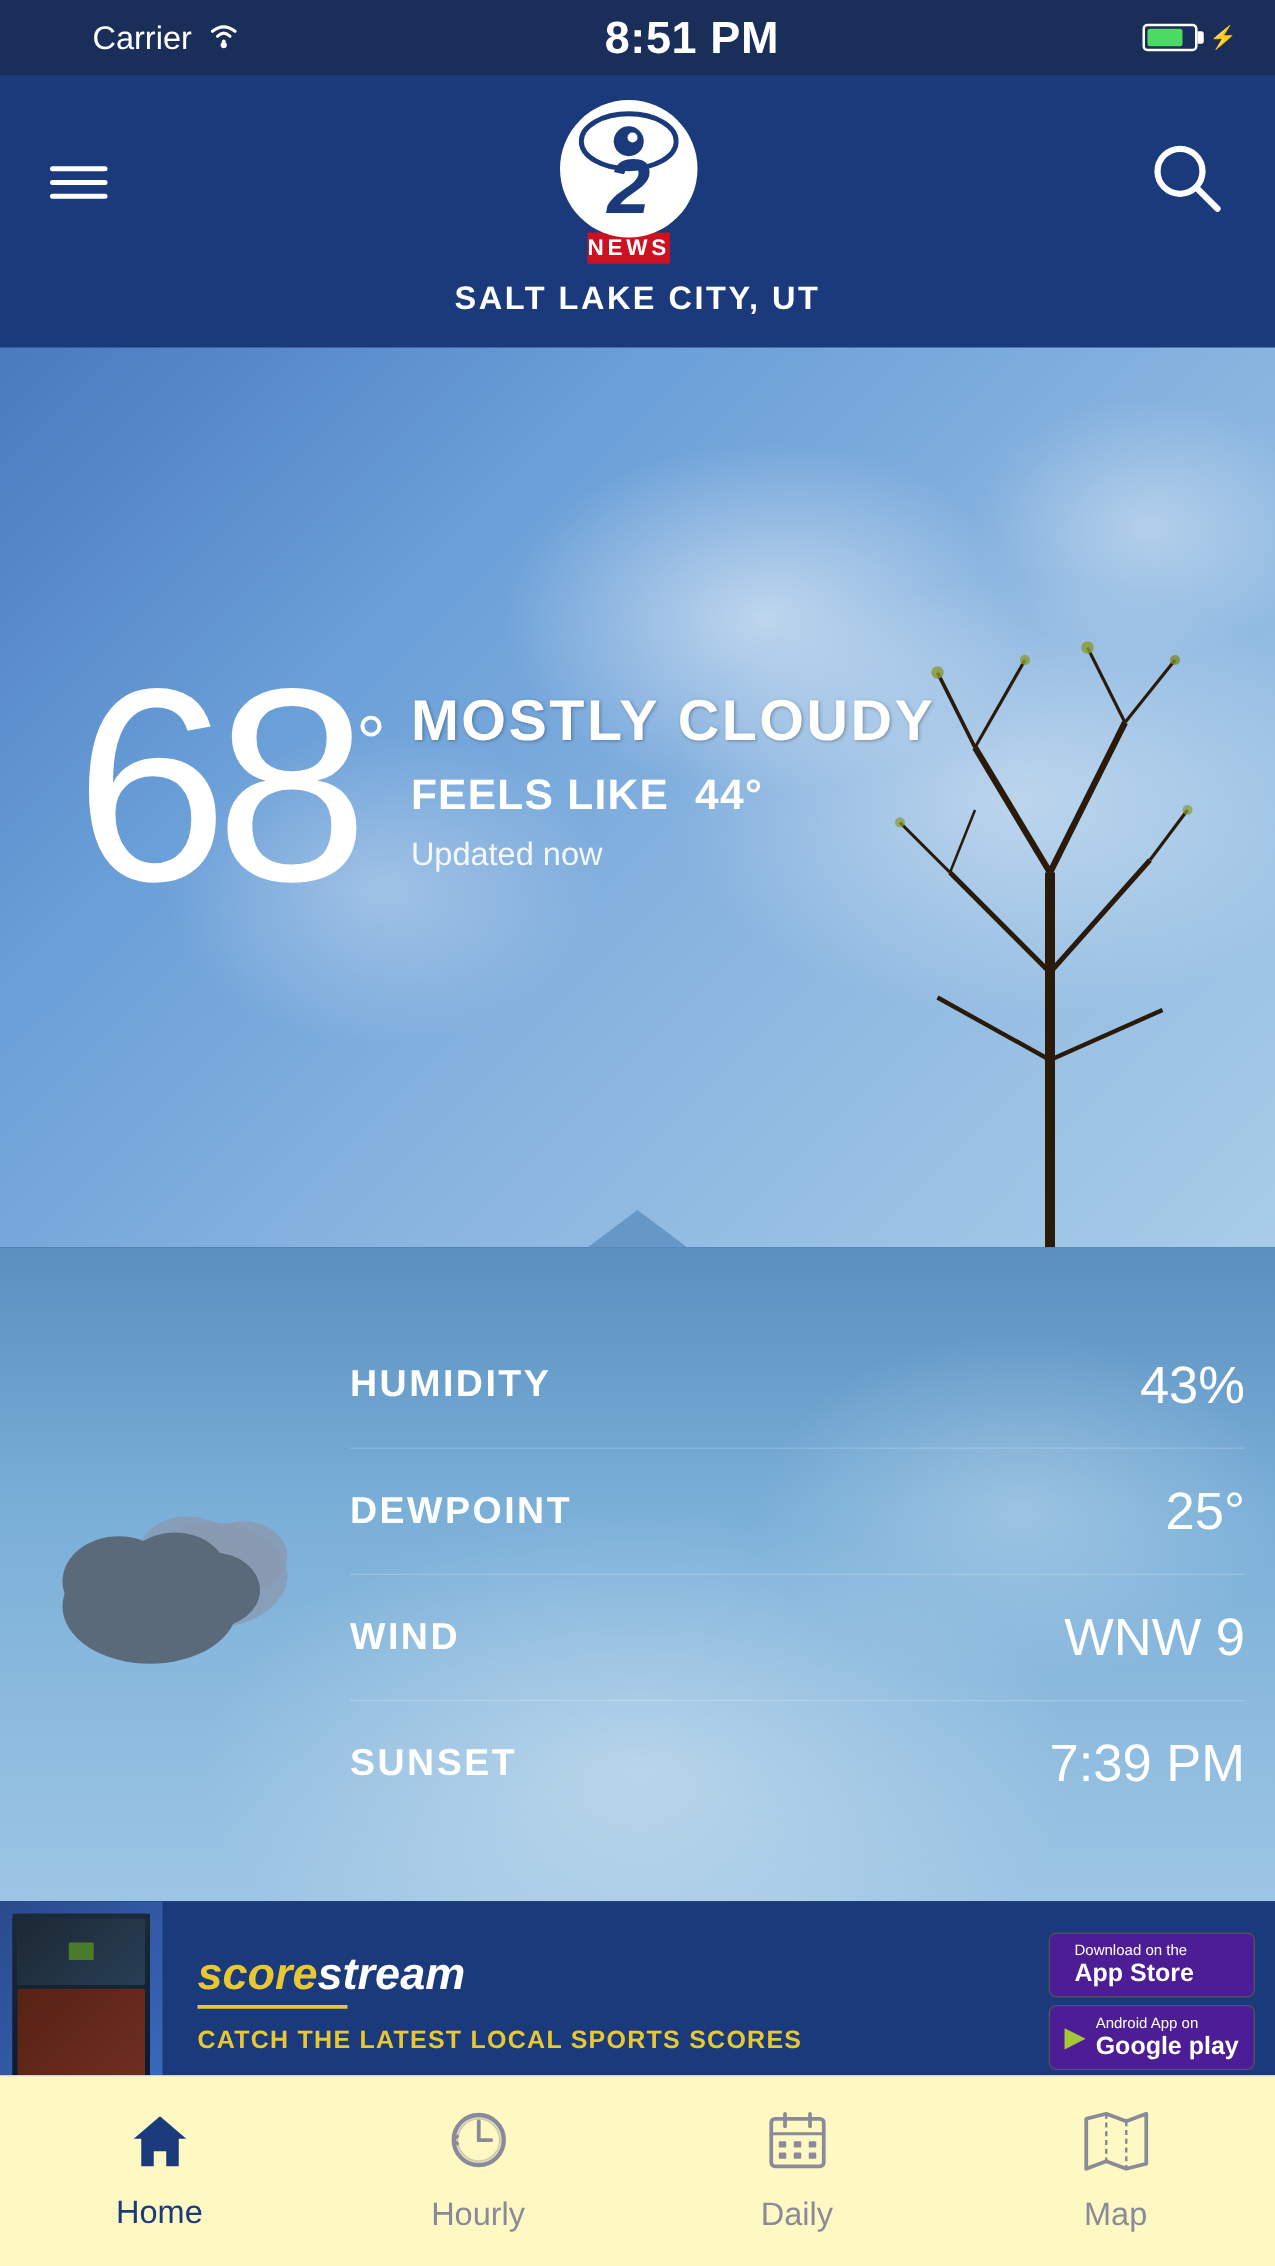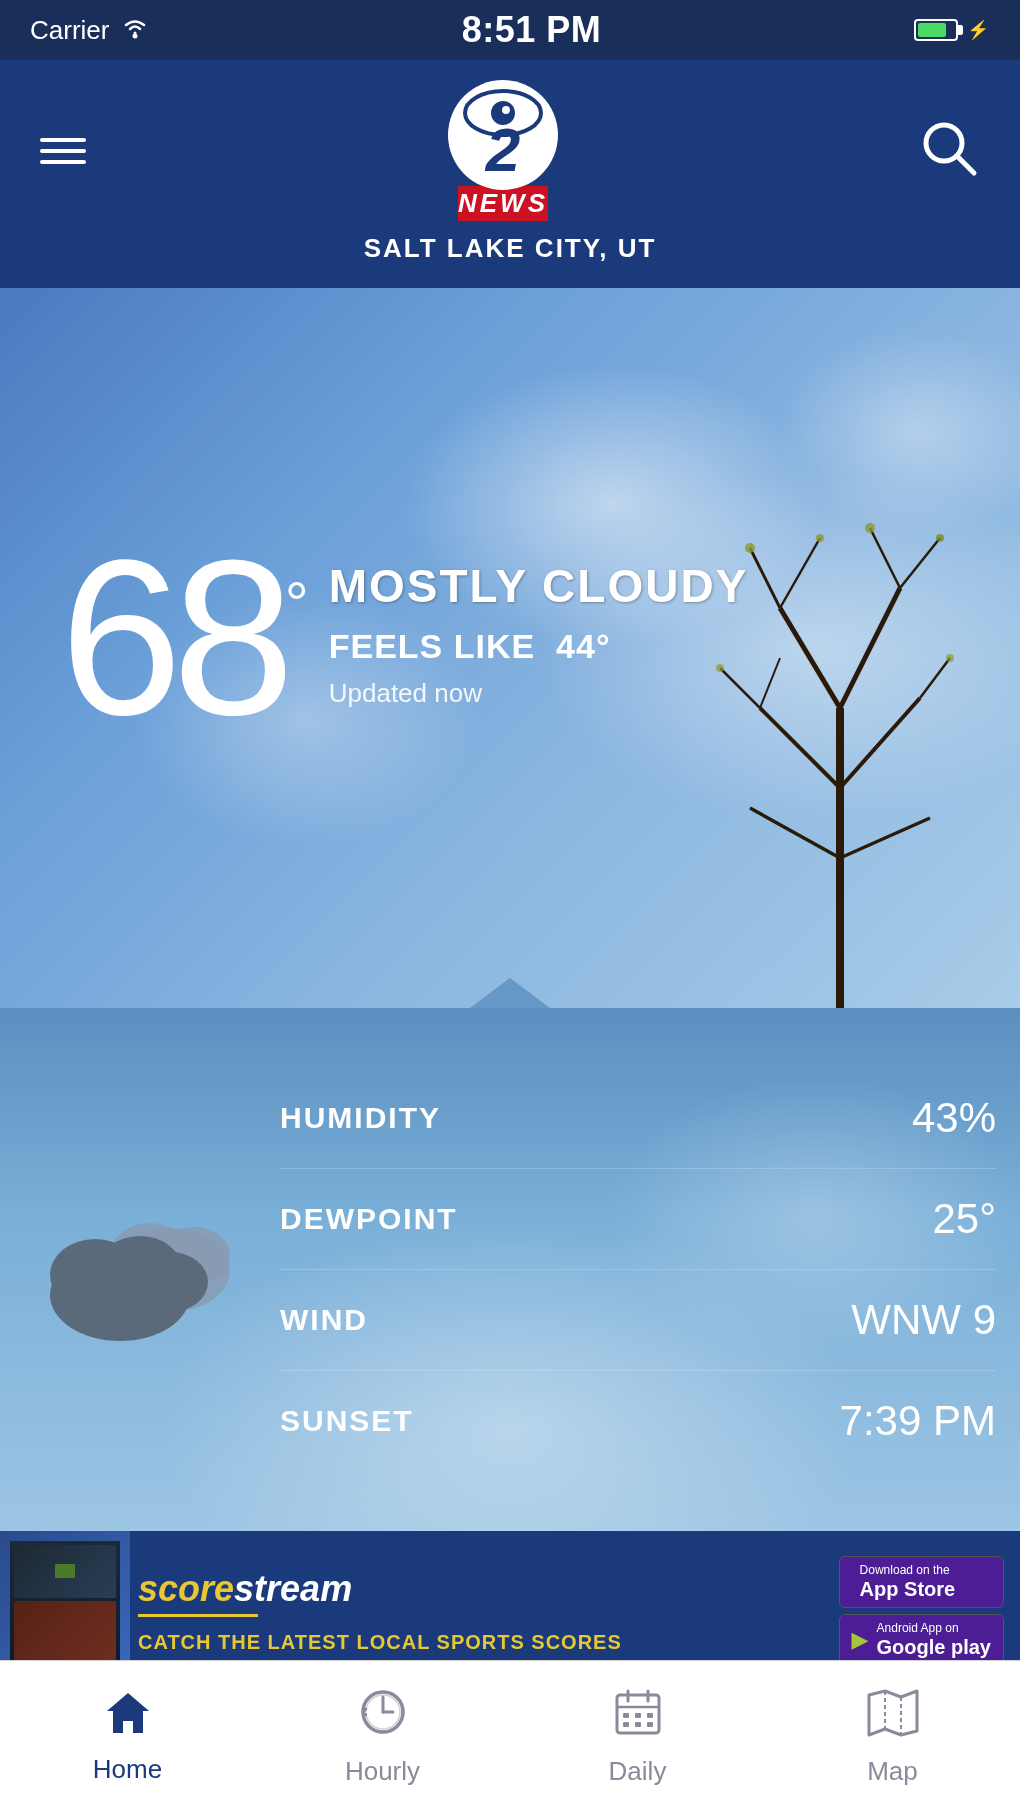--- a/index.html
+++ b/index.html
@@ -101,26 +101,25 @@
       border-radius: 2px;
     }
     .logo-container {
       display: flex;
       flex-direction: column;
       align-items: center;
     }
     .news-label {
       background: #cc1122;
       color: white;
-      font-size: 26px;
+      font-size: 18px;
       font-weight: 900;
       padding: 2px 0;
       letter-spacing: 3px;
       margin-top: -4px;
-      font-style: italic;
     }
     .search-icon-btn {
       cursor: pointer;
     }
     .location-text {
       color: white;
       font-size: 26px;
       font-weight: 600;
       letter-spacing: 2px;
     }
@@ -281,21 +280,21 @@
       overflow: hidden;
     }
     .ad-phone-screen {
       position: absolute;
       inset: 10px;
       background: #1a1a2e;
       border-radius: 4px;
     }
     .ad-content {
       flex: 1;
-      padding: 0 8px;
+      padding: 0 28px;
       display: flex;
       flex-direction: column;
       gap: 8px;
     }
     .score-stream-logo {
       display: flex;
       align-items: center;
       gap: 0;
     }
     .score-text {
@@ -344,21 +343,21 @@
     .store-badge-text .big {
       font-size: 20px;
       font-weight: 700;
       display: block;
     }
 
     
     .bottom-nav {
       width: 100%;
       height: 153px;
-      background: #ffffff;
+      background: #fef9c3;
       border-top: 1px solid #d0d0d0;
       display: flex;
       align-items: stretch;
       position: absolute;
       bottom: 0;
     }
     .nav-item {
       flex: 1;
       display: flex;
       flex-direction: column;
@@ -385,21 +384,21 @@
     
     .tree-svg {
       width: 100%;
       height: 100%;
     }
   </style>
 </head>
 <body>
 
 <div class="status-bar">
-  <div style="display:flex;align-items:center;gap:12px;">
+  <div style="display:flex;align-items:center;gap:12px;margin-left:44px;">
     <span>Carrier</span>
     <span>
       <svg width="28" height="22" viewBox="0 0 28 22" fill="none">
         <path d="M14 16 L14 16" stroke="white" stroke-width="3" stroke-linecap="round"></path>
         <path d="M9 12 Q14 7 19 12" stroke="white" stroke-width="2.5" fill="none" stroke-linecap="round"></path>
         <path d="M5 8 Q14 1 23 8" stroke="white" stroke-width="2.5" fill="none" stroke-linecap="round"></path>
         <circle cx="14" cy="19" r="2.5" fill="white"></circle>
       </svg>
     </span>
   </div>

